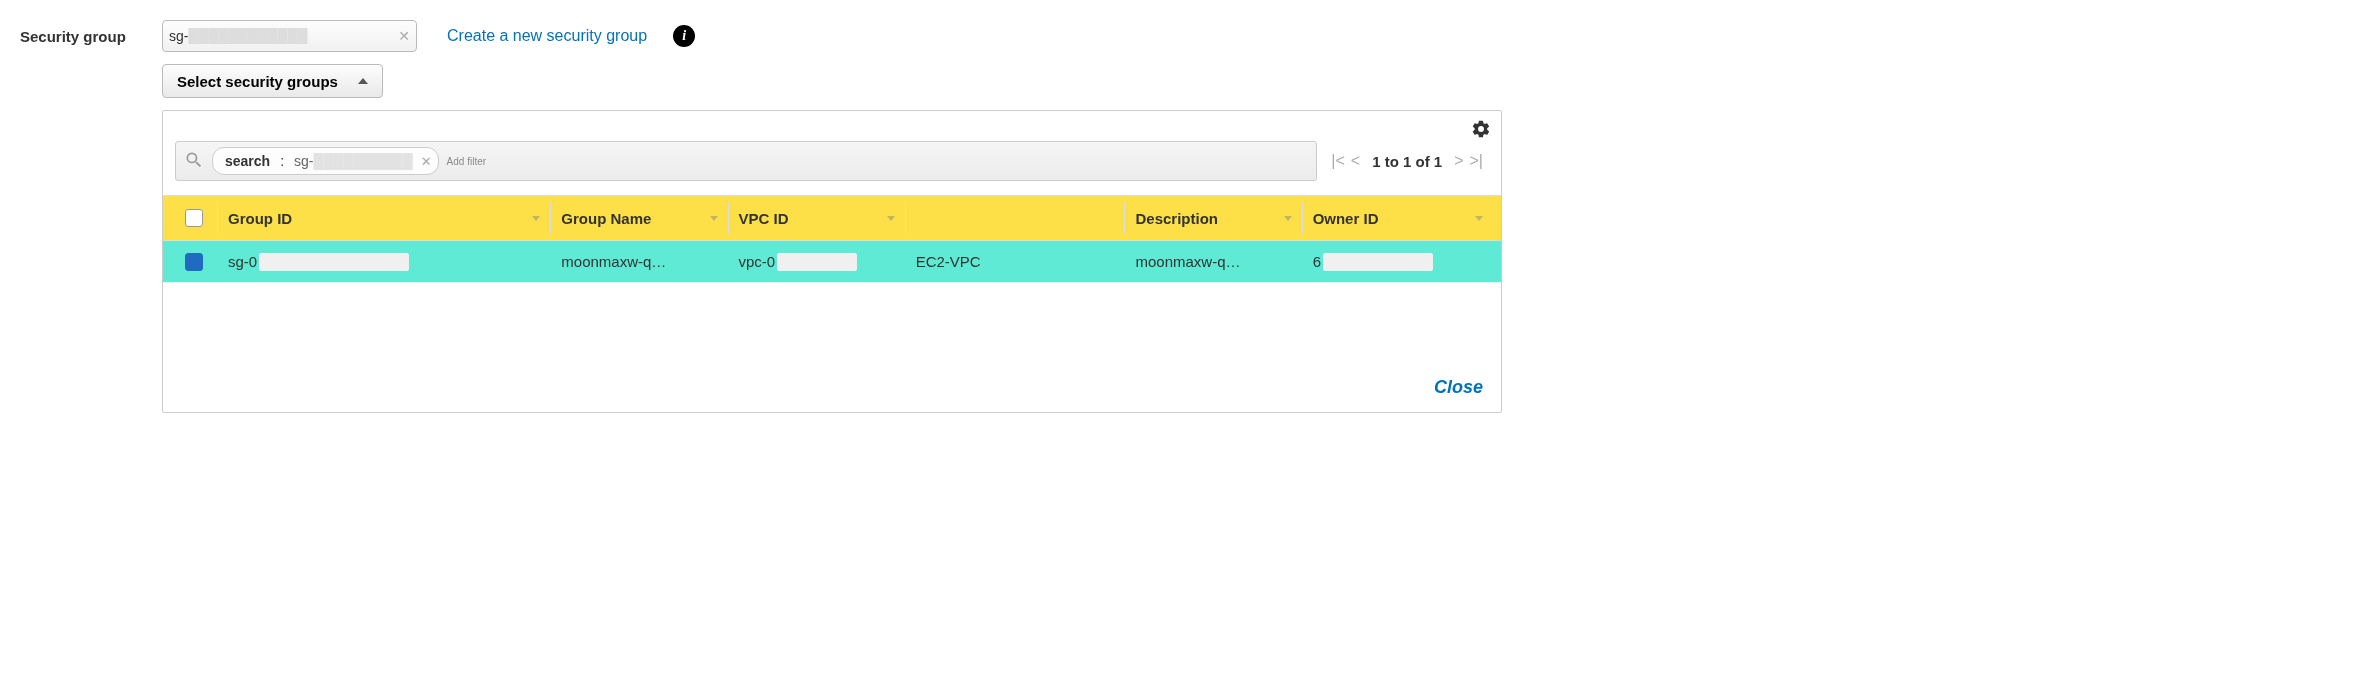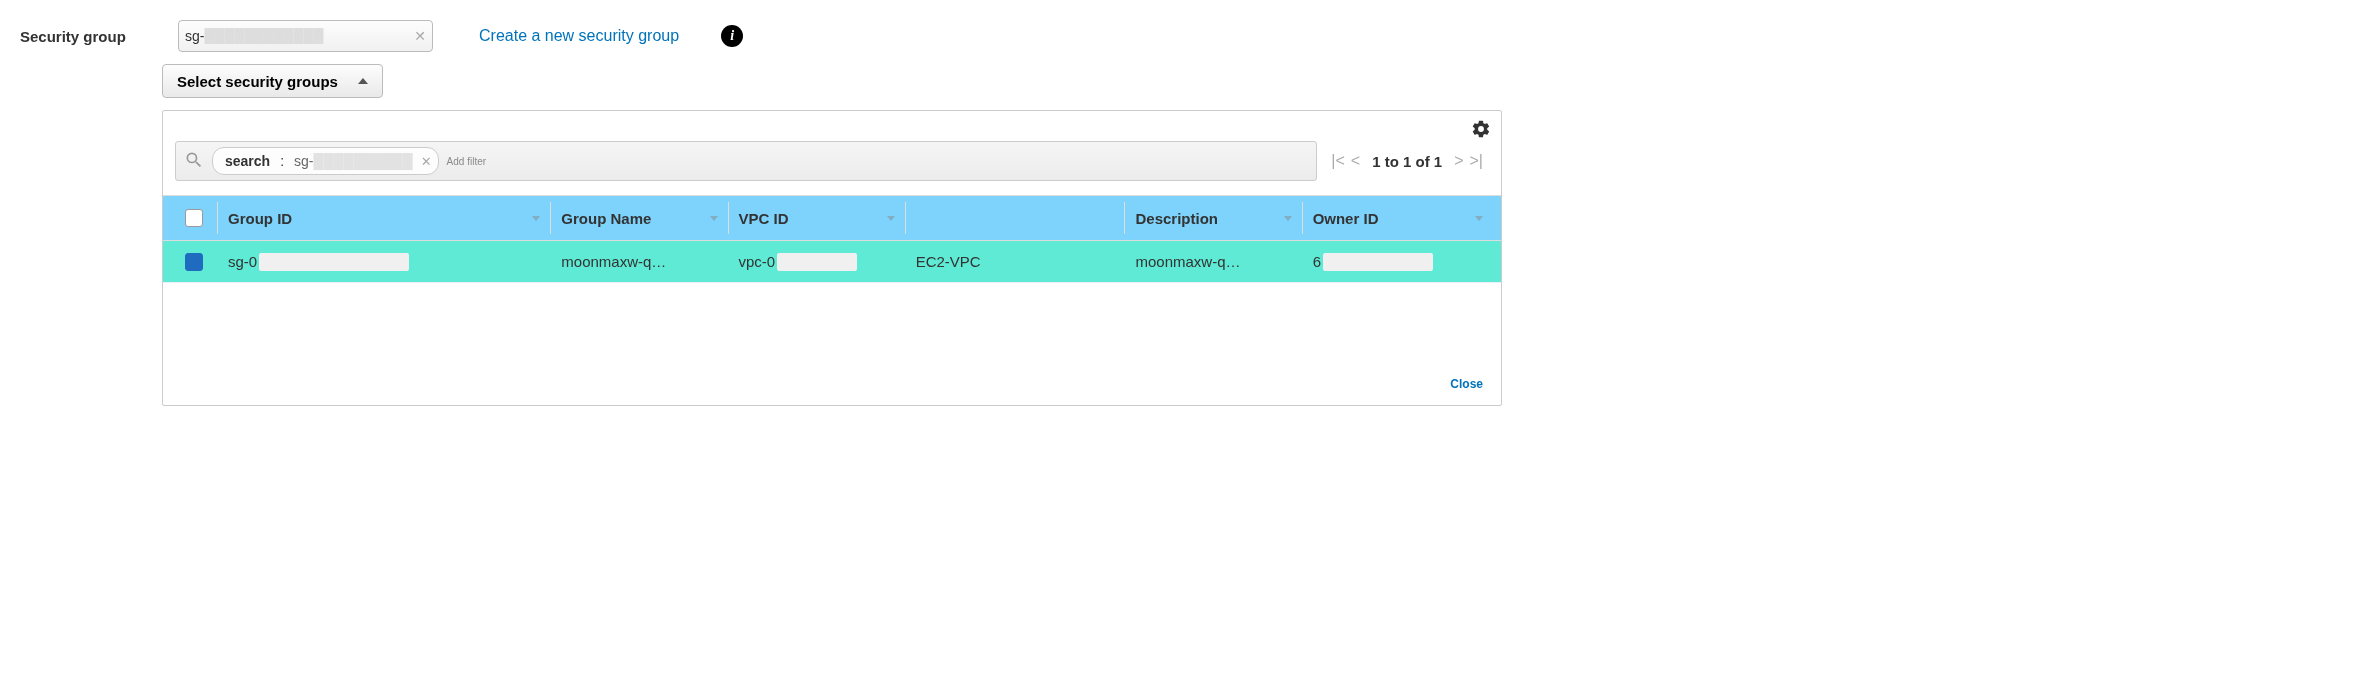--- a/index.html
+++ b/index.html
@@ -1,18 +1,18 @@
 <!DOCTYPE html>
 <html><head>
   <meta charset="utf-8">
   <style>
     * { box-sizing: border-box; margin: 0; padding: 0; }
     body { font-family: "Helvetica Neue", Helvetica, Arial, sans-serif; font-size: 14px; color: #333; padding: 20px; background: #fff; }
 
-    .row1 { display: flex; align-items: center; gap: 28px; margin-bottom: 12px; }
+    .row1 { display: flex; align-items: center; gap: 12px; margin-bottom: 12px; }
     .label { font-weight: bold; min-width: 130px; text-align: left; font-size: 15px; }
 
     .tag-input { display: inline-flex; align-items: center; background: linear-gradient(#fdfdfd,#f1f1f1); border: 1px solid #bbb; border-radius: 4px; height: 32px; padding: 2px 6px; width: 255px; }
     .tag-input .tag-text { color: #333; flex: 1; white-space: nowrap; overflow: hidden; }
     .tag-input .tag-text .blur { color: #ddd; }
     .tag-input .clear { color: #aaa; cursor: pointer; font-size: 14px; }
 
     .link { color: #0073bb; text-decoration: none; cursor: pointer; font-size: 16px; margin-left: 18px; }
     .info-icon { display: inline-flex; align-items: center; justify-content: center; width: 22px; height: 22px; border-radius: 50%; background: #000; color: #fff; font-family: Georgia, serif; font-style: italic; font-weight: bold; font-size: 14px; margin-left: 14px; cursor: pointer; }
 
@@ -34,21 +34,21 @@
     .chip .v { color: #666; }
     .chip .v .blur { color: #e2e2e2; }
     .chip .x { color: #aaa; cursor: pointer; font-size: 13px; }
     .filter-placeholder { color: #8a8a8a; font-size: 10px; flex: 1; }
 
     .pager { display: flex; align-items: center; gap: 6px; color: #aaa; font-size: 15px; padding: 0 6px; white-space: nowrap; }
     .pager .btn { cursor: pointer; color: #aaa; font-size: 16px; user-select: none; }
     .pager .count { color: #333; font-weight: bold; margin: 0 6px; }
 
     .table { width: 100%; }
-    .thead { display: flex; align-items: center; background: #7dd3fc; border-top: 1px solid #ddd; border-bottom: 1px solid #ddd; height: 46px; padding: 0 8px; }
+    .thead { display: flex; align-items: center; background: #fde047; border-top: 1px solid #ddd; border-bottom: 1px solid #ddd; height: 46px; padding: 0 8px; }
     .cell { display: flex; align-items: center; overflow: hidden; white-space: nowrap; text-overflow: ellipsis; padding: 0 10px; position: relative; }
     .th { font-weight: bold; font-size: 15px; color: #333; }
     .th.sortable::after { content: ""; display: inline-block; width: 0; height: 0; border-left: 4px solid transparent; border-right: 4px solid transparent; border-top: 5px solid #888; margin-left: auto; opacity: 0.5; }
     .divider { width: 1px; align-self: stretch; background: #ddd; margin: 6px 0; }
 
     .col-check { width: 46px; justify-content: center; padding: 0; }
     .col-groupid { flex: 2.2; }
     .col-groupname { flex: 1.1; }
     .col-vpc { flex: 1.1; text-align: center; }
     .col-empty { flex: 1.4; }
@@ -56,21 +56,21 @@
     .col-owner { flex: 1.2; }
 
     .checkbox { width: 18px; height: 18px; border: 1px solid #999; border-radius: 3px; background: #fff; cursor: pointer; }
     .checkbox.checked { background: #1f6bbf; border-color: #1f6bbf; }
 
     .trow { display: flex; align-items: center; height: 42px; padding: 0 8px; background: #5eead4; border-bottom: 1px solid #eaf0f5; font-size: 15px; color: #333; }
     .trow .cell { }
     .blur-box { display: inline-block; background: #f0f0f0; color: #f0f0f0; border-radius: 2px; height: 18px; vertical-align: middle; margin-left: 2px; }
 
     .footer { display: flex; justify-content: flex-end; padding: 14px 18px; }
-    .footer .close { color: #0073bb; font-weight: bold; font-size: 12px; cursor: pointer; }
+    .footer .close { color: #0073bb; font-weight: bold; font-size: 18px; cursor: pointer; font-style: italic; }
   </style>
 </head>
 <body>
 
 <div class="row1">
   <span class="label">Security group</span>
 
   <div class="tag-input">
     <span class="tag-text"><span>sg-</span><span class="blur">████████████</span></span>
     <span class="clear">✕</span>

